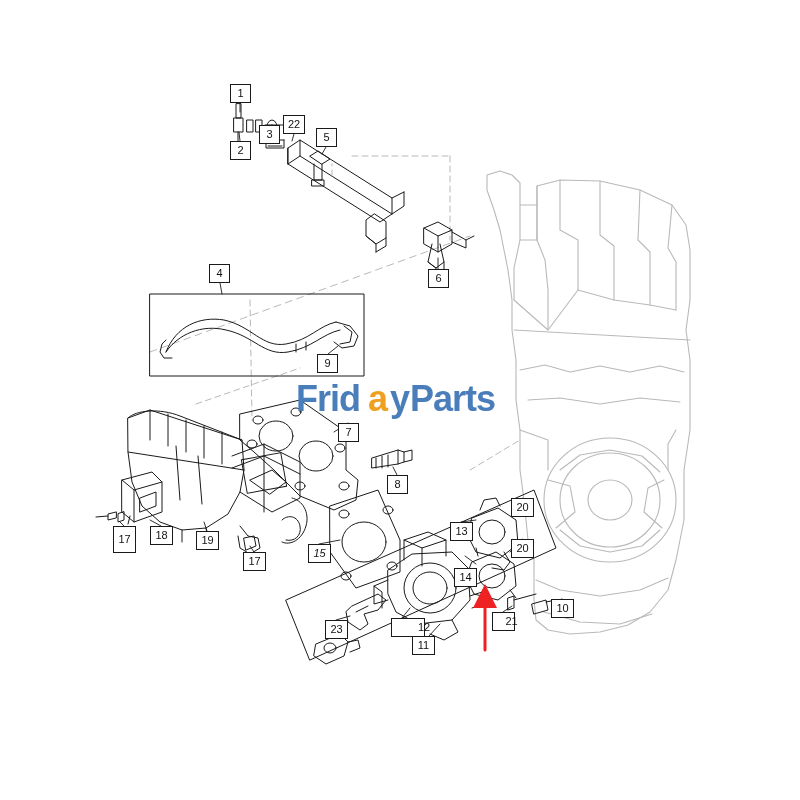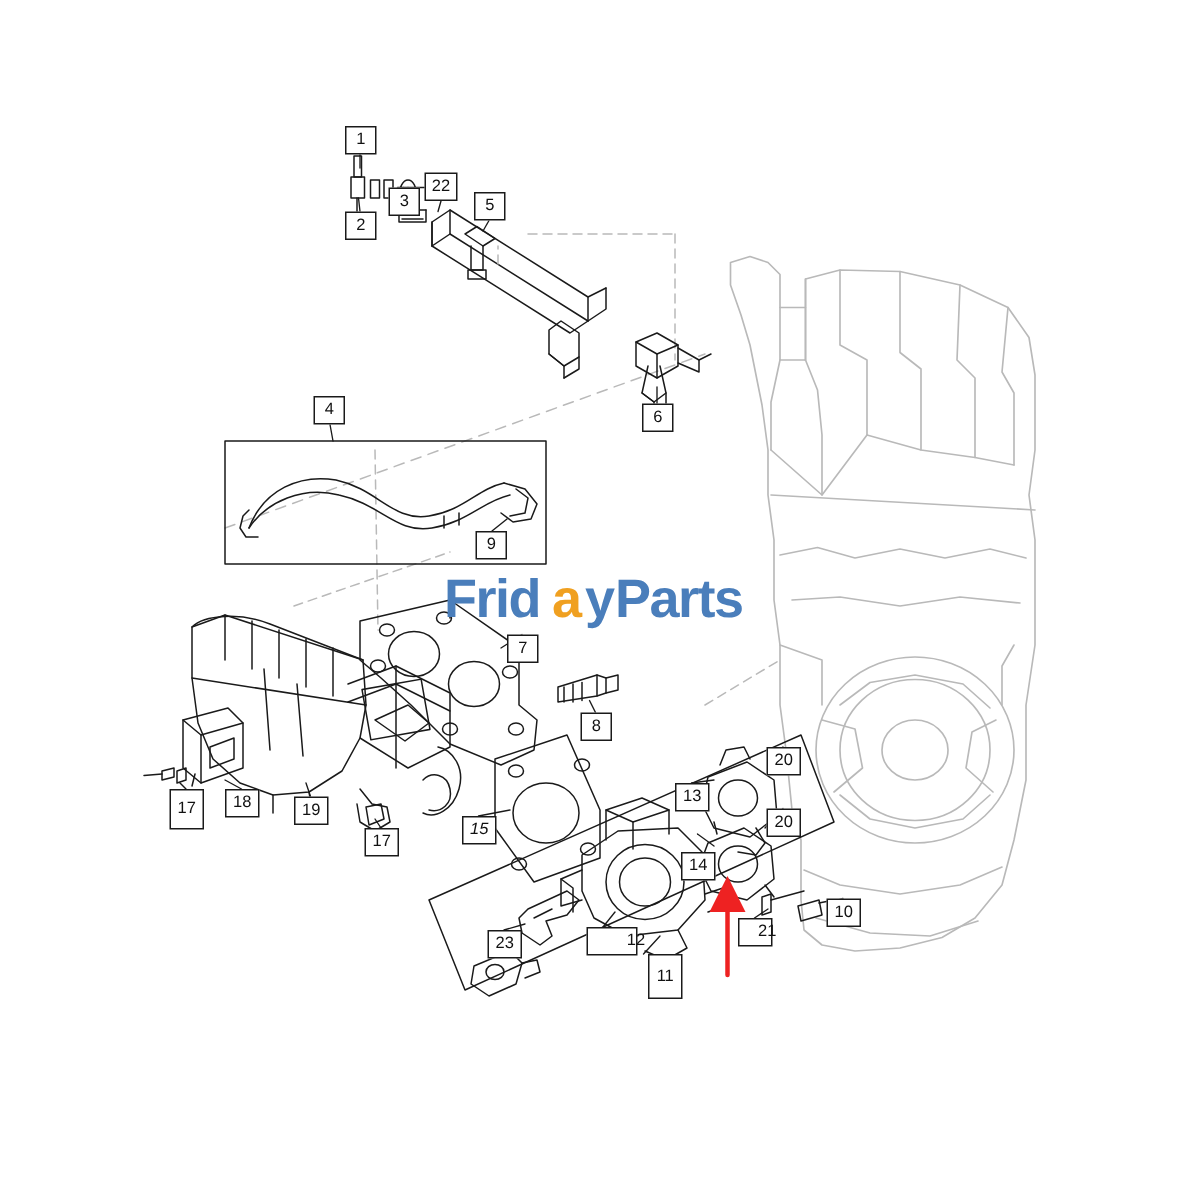--- a/index.html
+++ b/index.html
@@ -315,21 +315,21 @@
   <div class="callout" style="left:150px; top:526px; width:23px; height:19px;">18</div>
   <div class="callout" style="left:196px; top:531px; width:23px; height:19px;">19</div>
   <div class="callout" style="left:243px; top:552px; width:23px; height:19px;">17</div>
   <div class="callout" style="left:308px; top:544px; width:23px; height:19px;font-style:italic;">15</div>
   <div class="callout" style="left:450px; top:522px; width:23px; height:19px;">13</div>
   <div class="callout" style="left:511px; top:498px; width:23px; height:19px;">20</div>
   <div class="callout" style="left:511px; top:539px; width:23px; height:19px;">20</div>
   <div class="callout" style="left:454px; top:556px; width:23px; height:19px;margin-top:12px;">14</div>
   <div class="callout" style="left:551px; top:599px; width:23px; height:19px;text-align:right;">10</div>
   <div class="callout" style="left:492px; top:612px; width:23px; height:19px;padding-left:16px;">21</div>
-  <div class="callout" style="left:432px; top:636px; width:23px; height:30px;">11</div>
+  <div class="callout" style="left:412px; top:636px; width:23px; height:19px;">11</div>
   <div class="callout" style="left:391px; top:618px; width:23px; height:19px;padding-left:32px;">12</div>
   <div class="callout" style="left:325px; top:620px; width:23px; height:19px;">23</div>
 
   <svg class="watermark" viewBox="0 0 220 44">
     <text x="0" y="33" class="wm-text" fill="#4a7ebb">Frid</text>
     <text x="72" y="33" class="wm-text" fill="#f0a020">a</text>
     <text x="94" y="33" class="wm-text" fill="#4a7ebb">y</text>
     <text x="114" y="33" class="wm-text" fill="#4a7ebb">Parts</text>
   </svg>
 

